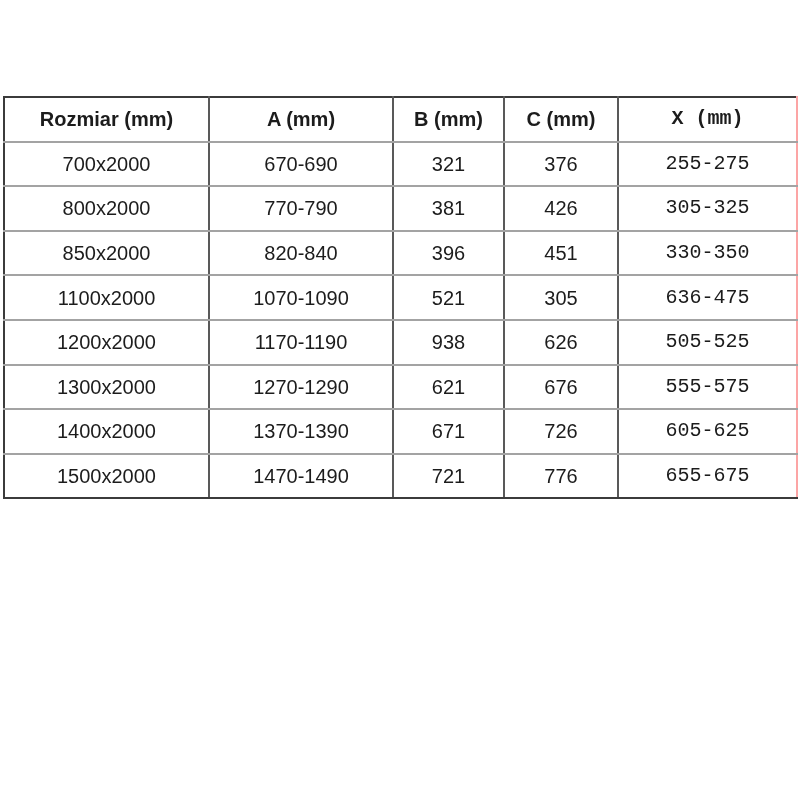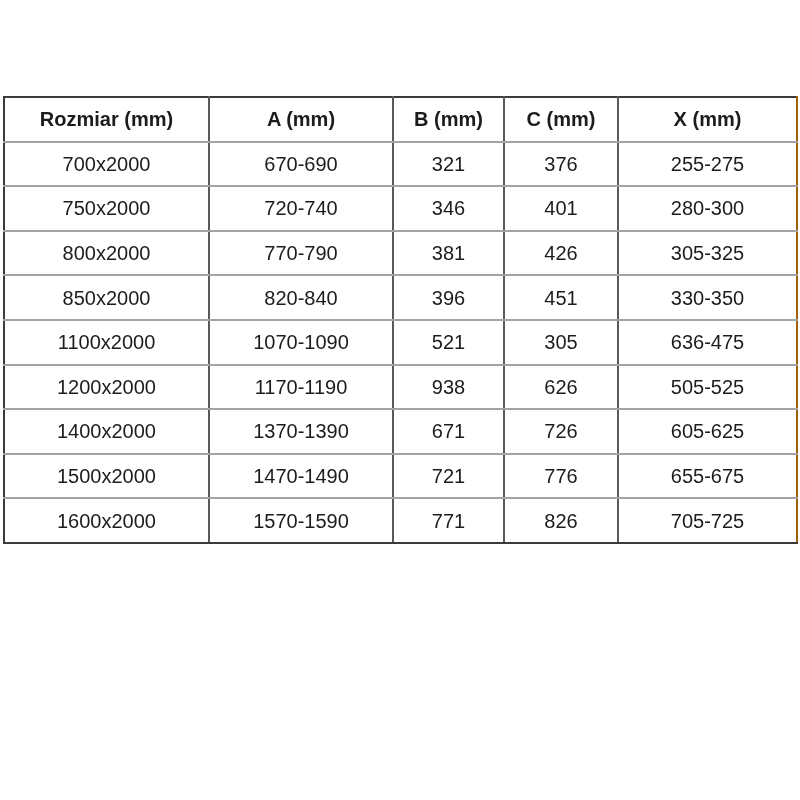--- a/index.html
+++ b/index.html
@@ -52,21 +52,21 @@
   table.dim-table th {
     font-weight: bold;
     font-size: 20px;
   }
   
   table.dim-table tr:first-child th { border-top: 2px solid #3b3b3b; }
   table.dim-table tr:last-child td { border-bottom: 2px solid #3b3b3b; }
   table.dim-table th:first-child,
   table.dim-table td:first-child { border-left: 2px solid #3b3b3b; }
   table.dim-table th:last-child,
-  table.dim-table td:last-child { border-right: 2px solid #a16207; }
+  table.dim-table td:last-child { border-right: 2px solid #fca5a5; font-family: Liberation Mono, monospace; }
 </style>
 </head>
 <body>
 
 <div class="page">
   <div class="table-wrap">
     <table class="dim-table">
       <colgroup>
         <col class="c0">
           <col class="c1">
@@ -83,27 +83,20 @@
           <th>X (mm)</th>
         </tr>
         <tr>
           <td>700x2000</td>
           <td>670-690</td>
           <td>321</td>
           <td>376</td>
           <td>255-275</td>
         </tr>
         <tr>
-          <td>750x2000</td>
-          <td>720-740</td>
-          <td>346</td>
-          <td>401</td>
-          <td>280-300</td>
-        </tr>
-        <tr>
           <td>800x2000</td>
           <td>770-790</td>
           <td>381</td>
           <td>426</td>
           <td>305-325</td>
         </tr>
         <tr>
           <td>850x2000</td>
           <td>820-840</td>
           <td>396</td>
@@ -118,36 +111,36 @@
           <td>636-475</td>
         </tr>
         <tr>
           <td>1200x2000</td>
           <td>1170-1190</td>
           <td>938</td>
           <td>626</td>
           <td>505-525</td>
         </tr>
         <tr>
+          <td>1300x2000</td>
+          <td>1270-1290</td>
+          <td>621</td>
+          <td>676</td>
+          <td>555-575</td>
+        </tr>
+        <tr>
           <td>1400x2000</td>
           <td>1370-1390</td>
           <td>671</td>
           <td>726</td>
           <td>605-625</td>
         </tr>
         <tr>
           <td>1500x2000</td>
           <td>1470-1490</td>
           <td>721</td>
           <td>776</td>
           <td>655-675</td>
         </tr>
-        <tr>
-          <td>1600x2000</td>
-          <td>1570-1590</td>
-          <td>771</td>
-          <td>826</td>
-          <td>705-725</td>
-        </tr>
       </tbody>
     </table>
   </div>
 </div>
 
 </body></html>

